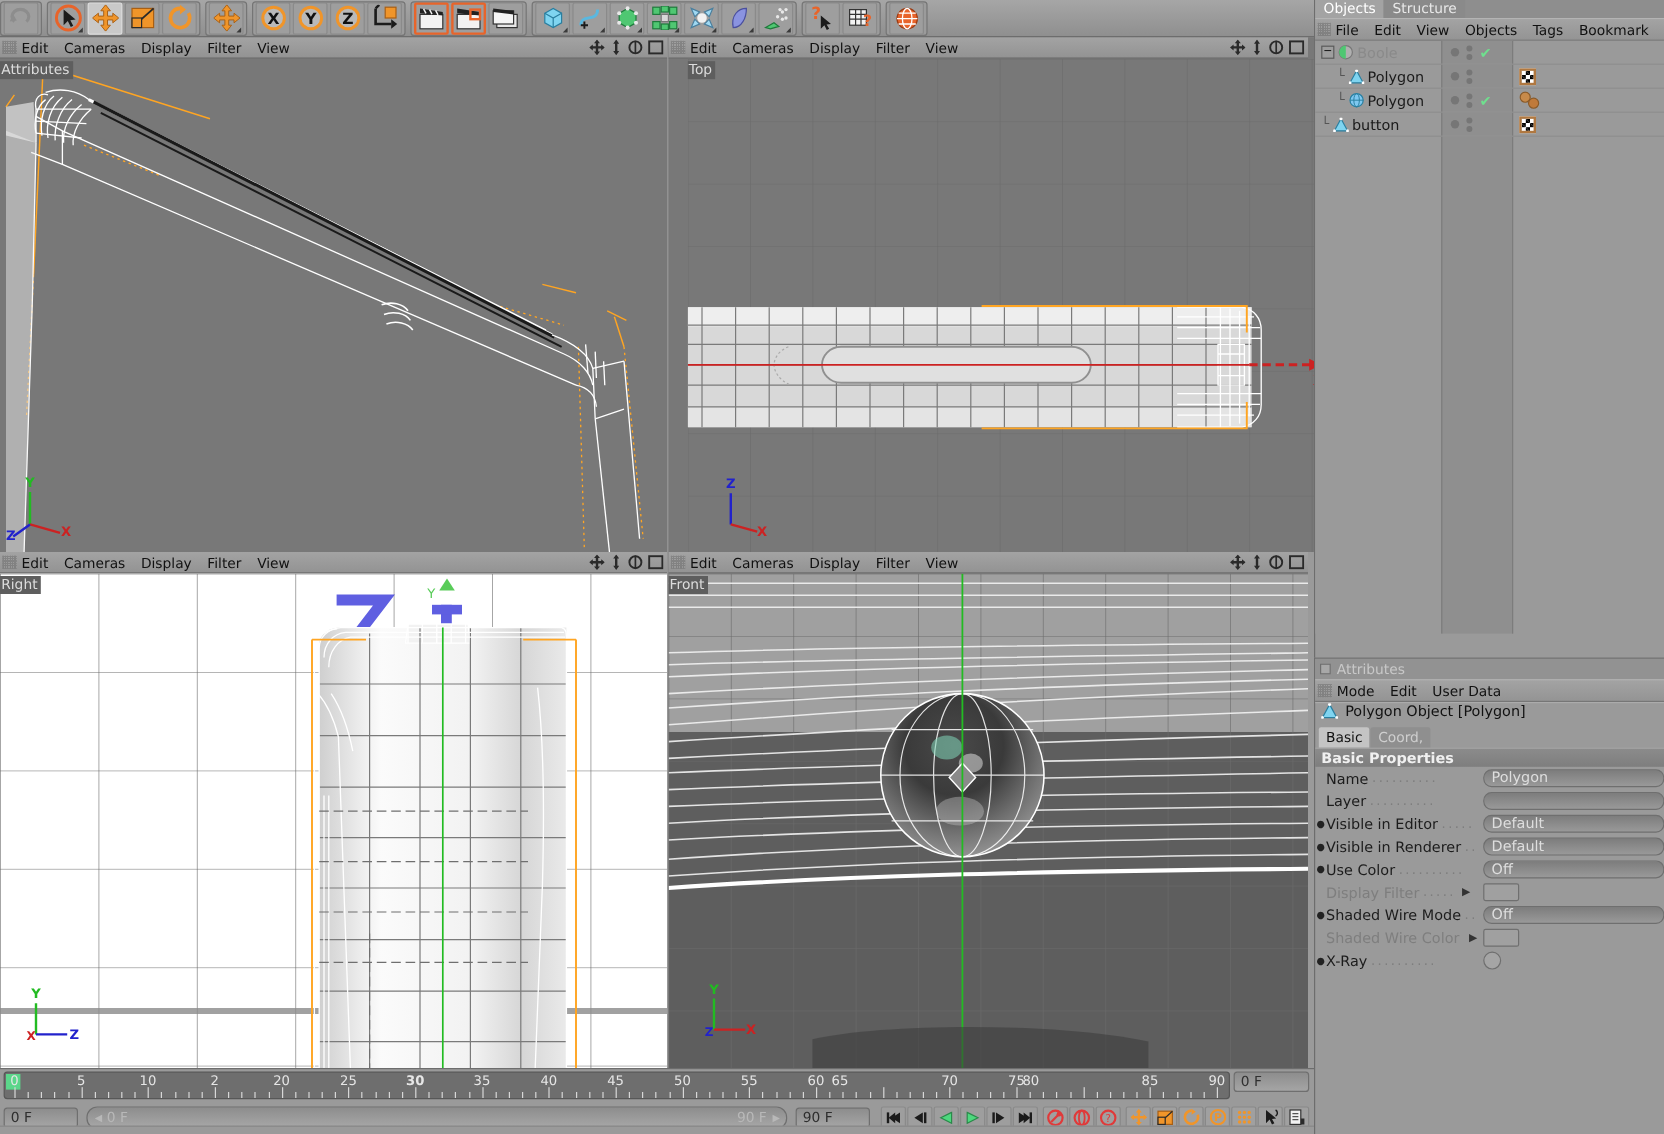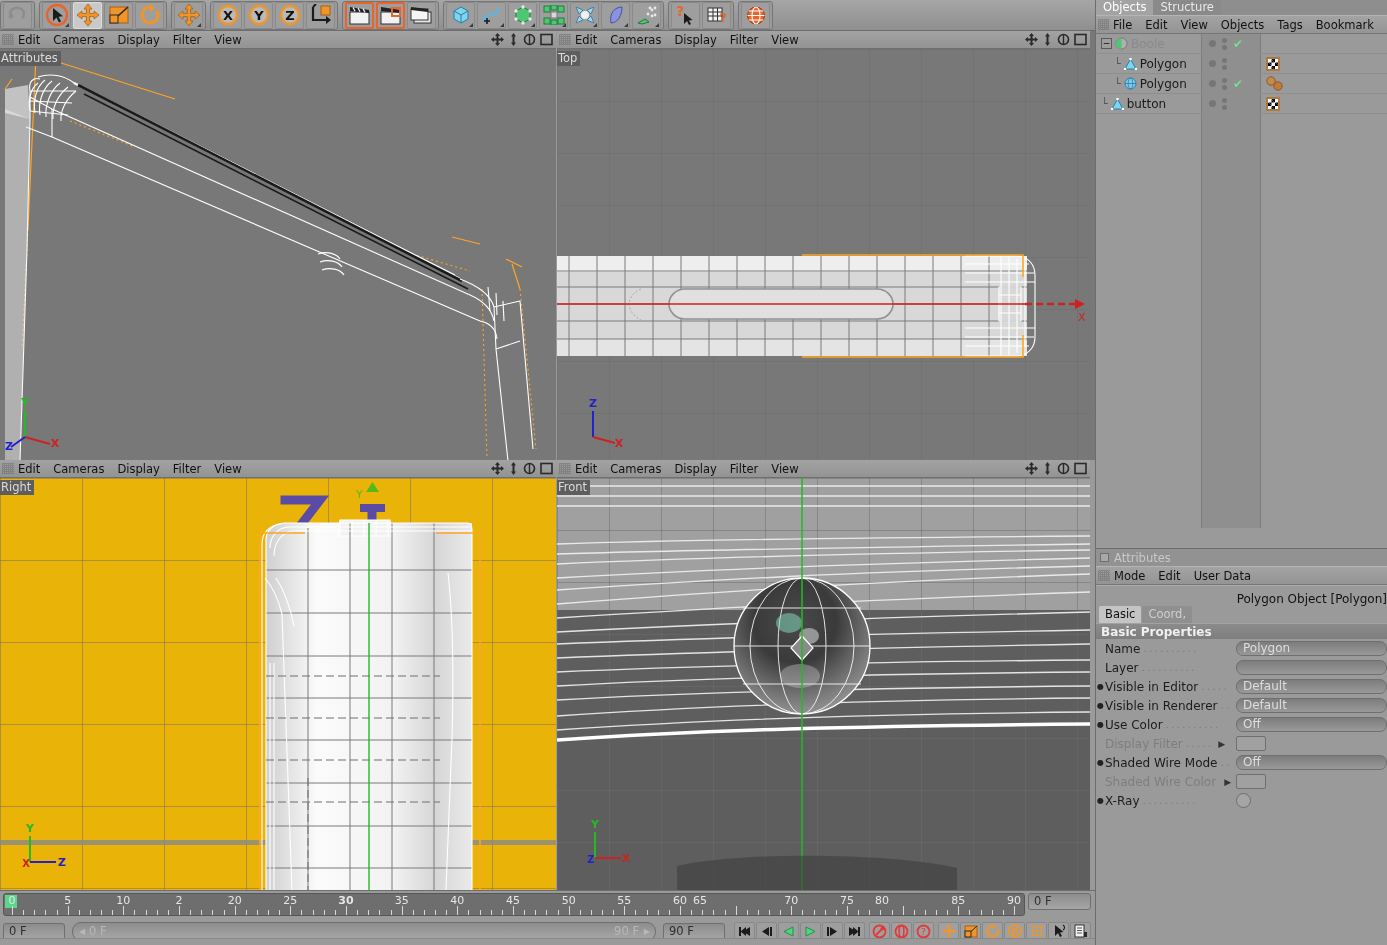--- a/index.html
+++ b/index.html
@@ -132,24 +132,23 @@
     position: absolute; left: 1095px; top: 548px; width: 292px; height: 397px;
     background: #9a9a9a; border-left: 1px solid #6d6d6d; border-top: 1px solid #6d6d6d;
   }
   .attr-title {
     height: 17px; display: flex; align-items: center; gap: 5px;
     padding-left: 4px; background: #929292;
   }
   .attr-title .sq { width: 9px; height: 9px; background: #a8a8a8; border: 1px solid #6f6f6f; }
   .attr-title span { font-size: 11.5px; color: #c8c8c8; }
   .attr-obj {
-    height: 20px; display: flex; align-items: flex-end; gap: 6px;
+    height: 20px; display: flex; align-items: flex-start; gap: 6px;
     padding-left: 5px; font-size: 12px; color: #111;
     border-top: 1px solid #ababab;
-    flex-direction: column;
   }
   .attr-tabs { height: 18px; display: flex; gap: 1px; padding: 1px 0 0 3px; }
   .attr-tabs .at {
     font-size: 11.5px; padding: 0 6px; line-height: 16px;
     background: #8f8f8f; color: #cfcfcf; border-radius: 2px 2px 0 0;
   }
   .attr-tabs .at.active { background: #c4c4c4; color: #111; }
   .attr-section {
     height: 16px; line-height: 16px; padding-left: 5px;
     font-size: 12px; font-weight: bold; color: #f0f0f0;
@@ -565,21 +564,21 @@
           </svg>
         <svg width="13" height="13" viewBox="0 0 13 13">
             <circle cx="6.5" cy="6.5" r="5" fill="none" stroke="#2a2a2a" stroke-width="1.6"></circle>
             <path d="M6.5 1 L6.5 12" stroke="#2a2a2a" stroke-width="1.4"></path>
           </svg>
         <svg width="13" height="13" viewBox="0 0 13 13">
             <rect x="1" y="1.5" width="11" height="10" fill="none" stroke="#2a2a2a" stroke-width="1.6"></rect>
           </svg>
       </div>
     </div>
-    <div class="vp-body" style="width:533px;background:#787878;">
+    <div class="vp-body" style="width:533px;background:#787878;margin-left:16px;">
       <div class="vp-label">Top</div>
       <svg width="533" height="411" viewBox="0 0 533 411" style="position:absolute;left:0;top:0;">
         <defs>
           <pattern id="gridTop" width="52" height="52" patternUnits="userSpaceOnUse">
             <path d="M0 0 H52 M0 0 V52" stroke="#6b6b6b" stroke-width="1" fill="none"></path>
           </pattern>
         </defs>
         <rect x="0" y="0" width="533" height="411" fill="url(#gridTop)"></rect>
 
         <rect x="0" y="207" width="470" height="100" fill="#d8d8d8"></rect>
@@ -649,21 +648,21 @@
           </svg>
         <svg width="13" height="13" viewBox="0 0 13 13">
             <circle cx="6.5" cy="6.5" r="5" fill="none" stroke="#2a2a2a" stroke-width="1.6"></circle>
             <path d="M6.5 1 L6.5 12" stroke="#2a2a2a" stroke-width="1.4"></path>
           </svg>
         <svg width="13" height="13" viewBox="0 0 13 13">
             <rect x="1" y="1.5" width="11" height="10" fill="none" stroke="#2a2a2a" stroke-width="1.6"></rect>
           </svg>
       </div>
     </div>
-    <div class="vp-body" style="background:#eab308;">
+    <div class="vp-body" style="background:#ffffff;">
       <div class="vp-label">Right</div>
       <svg width="556" height="412" viewBox="0 0 556 412" style="position:absolute;left:0;top:0;">
         <defs>
           <pattern id="gridRight" width="82" height="82" patternUnits="userSpaceOnUse">
             <path d="M0 0 H82 M0 0 V82" stroke="#6b6b6b" stroke-width="1" fill="none"></path>
           </pattern>
           <linearGradient id="boxShade" x1="0" y1="0" x2="1" y2="0">
             <stop offset="0%" stop-color="#cfcfcf"></stop>
             <stop offset="25%" stop-color="#fbfbfb"></stop>
             <stop offset="62%" stop-color="#f2f2f2"></stop>
@@ -1141,21 +1140,21 @@
           <div class="tklab" style="left: 342px; font-weight: bold;">30</div>
           <div class="tklab" style="left: 397.667px;">35</div>
           <div class="tklab" style="left: 453.333px;">40</div>
           <div class="tklab" style="left: 509px;">45</div>
           <div class="tklab" style="left: 564.667px;">50</div>
           <div class="tklab" style="left: 620.333px;">55</div>
           <div class="tklab" style="left: 676px;">60</div>
           <div class="tklab" style="left: 696px;">65</div>
           <div class="tklab" style="left: 787.333px;">70</div>
           <div class="tklab" style="left: 843px;">75</div>
-          <div class="tklab" style="left: 878px;">80</div>
+          <div class="tklab" style="left: 855px;">80</div>
           <div class="tklab" style="left: 954.333px;">85</div>
           <div class="tklab" style="left: 1010px;">90</div>
         </div>
     </div>
 
     <div class="tl-rightfield">0 F</div>
 
     <div class="tl-bottom">
       <div class="numfield">0 F</div>
       <div class="scrub">

